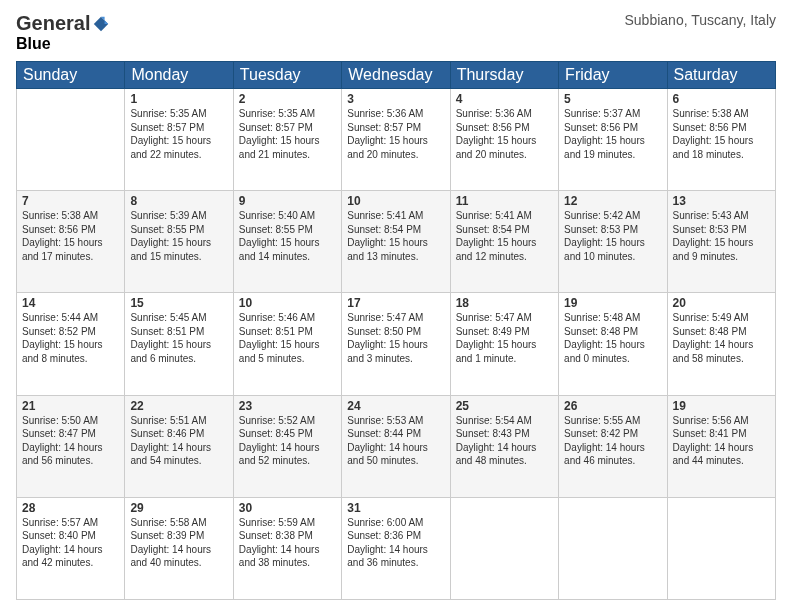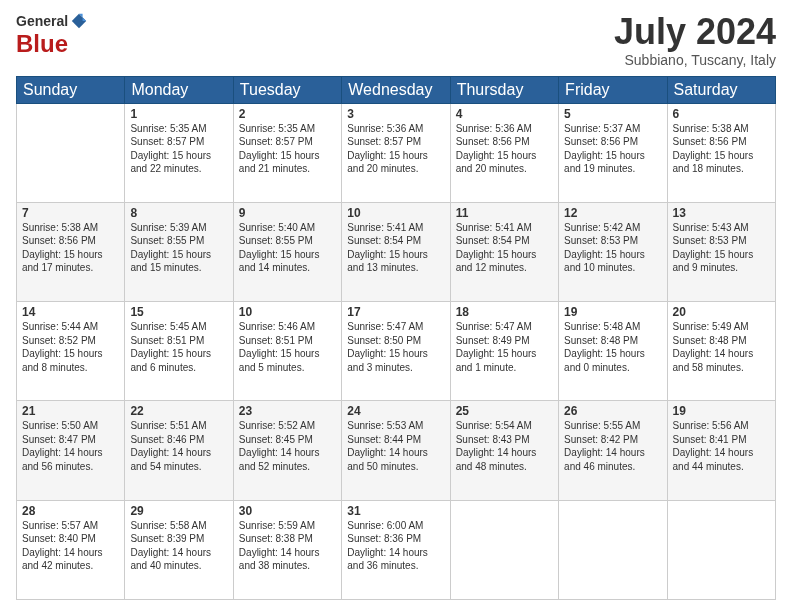--- a/index.html
+++ b/index.html
@@ -26,28 +26,28 @@
     .logo {
       display: flex;
       flex-direction: column;
       align-items: flex-start;
     }
     .logo-text {
       display: flex;
       align-items: center;
     }
     .logo-general {
-      font-size: 14px;
+      font-size: 20px;
       font-weight: bold;
       color: #333;
     }
     .logo-blue {
-      font-size: 24px;
-      font-weight: bold;
-      color: #b91c1c;
+      font-size: 16px;
+      font-weight: bold;
+      color: #000000;
     }
     .logo-icon {
       width: 18px;
       height: 18px;
       margin-left: 2px;
     }
     .title-area {
       text-align: right;
     }
     .month-year {
@@ -110,21 +110,20 @@
       <div class="logo-text">
         <span class="logo-general">General</span>
         <svg class="logo-icon" viewBox="0 0 20 20">
           <polygon points="10,2 18,10 10,18 2,10" fill="#2a6099"></polygon>
           <polygon points="10,2 18,10 14,10 14,2" fill="#4a90d9"></polygon>
         </svg>
       </div>
       <span class="logo-blue">Blue</span>
     </div>
     <div class="title-area">
-      <div class="month-year">July 2024</div>
       <div class="location">Subbiano, Tuscany, Italy</div>
     </div>
   </div>
 
   <table class="calendar-table">
     <thead>
       <tr>
       <th>Sunday</th>
           <th>Monday</th>
           <th>Tuesday</th>

